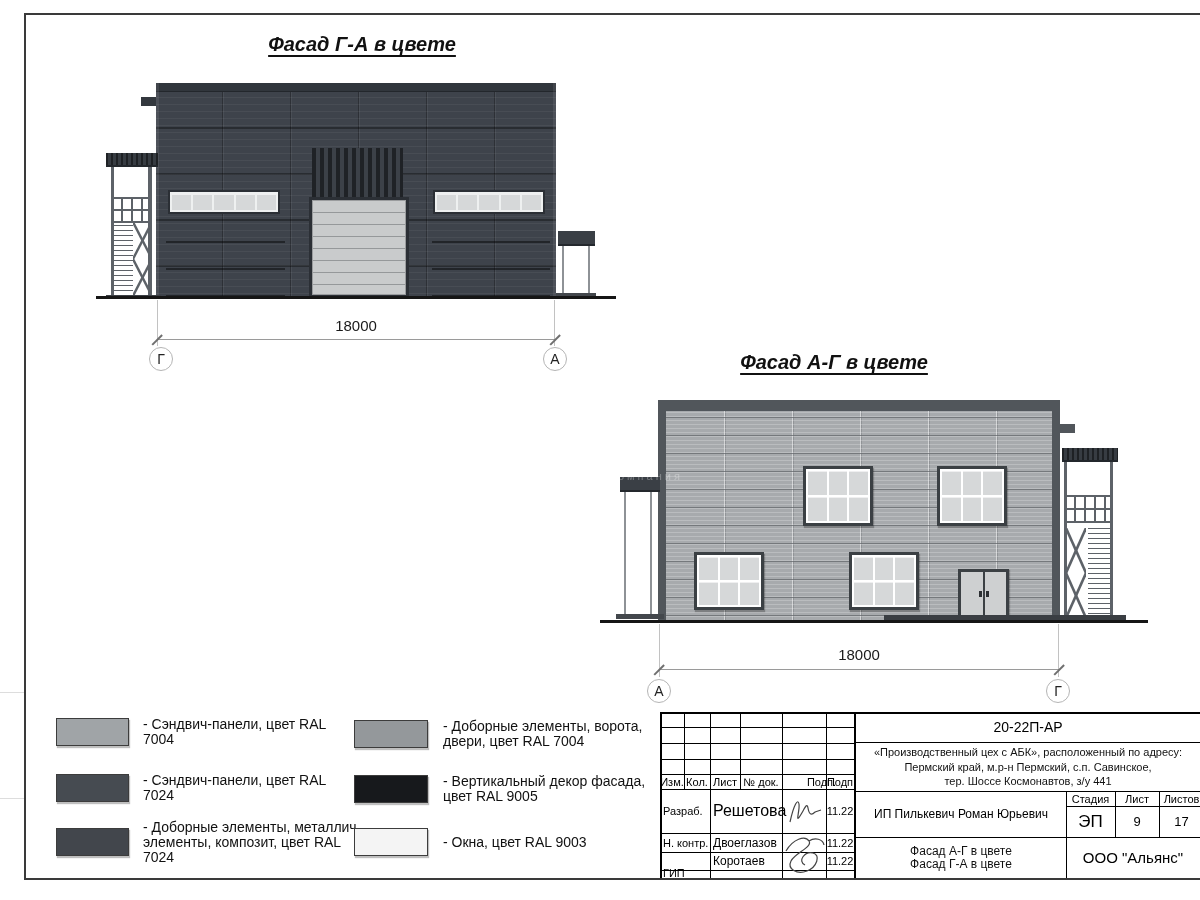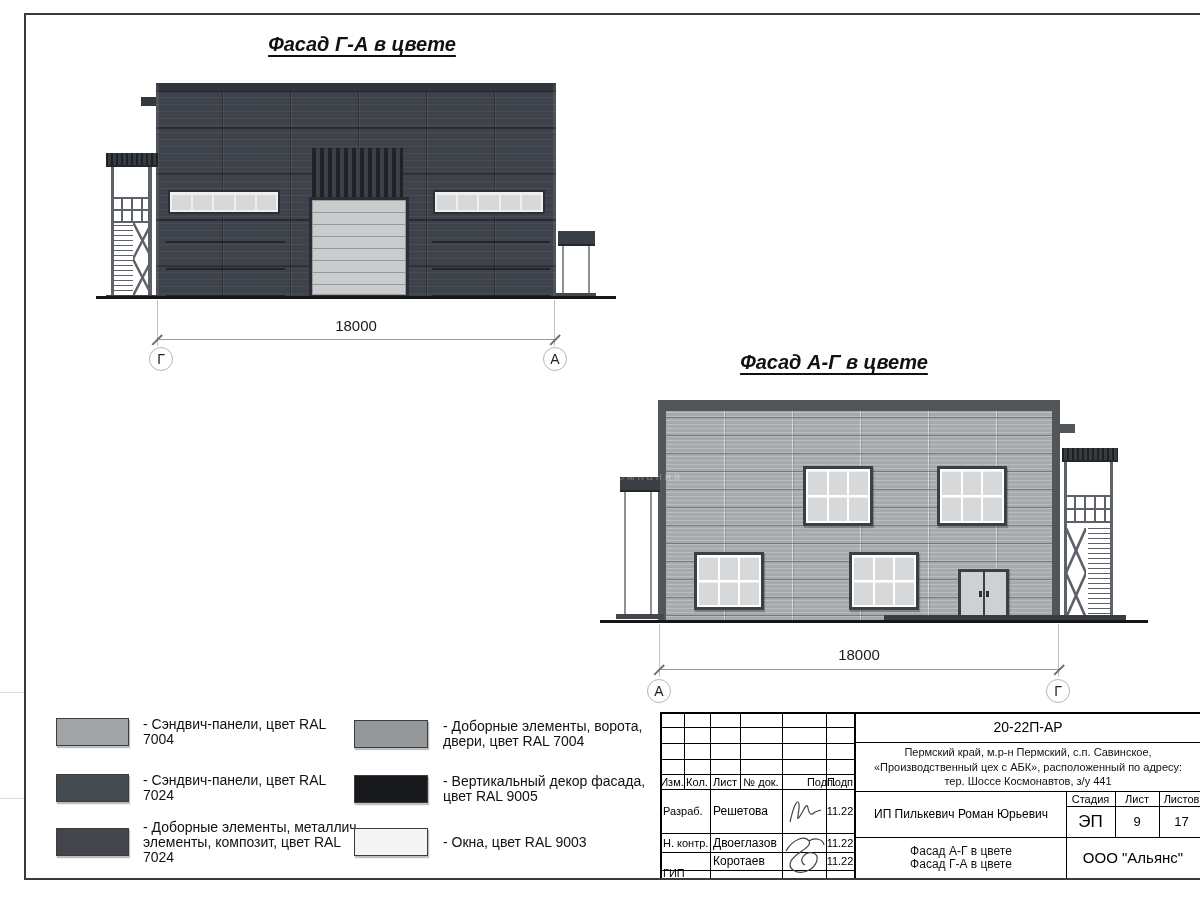--- a/index.html
+++ b/index.html
@@ -318,21 +318,21 @@
     <div class="abs tb-line-v" style="left:826px;top:712px;height:166px;"></div>
 
     <div class="abs tb-text tb-center" style="left:660px;top:774px;width:24px;height:15px;">Изм.</div>
     <div class="abs tb-text tb-center" style="left:684px;top:774px;width:26px;height:15px;">Кол.</div>
     <div class="abs tb-text tb-center" style="left:710px;top:774px;width:30px;height:15px;">Лист</div>
     <div class="abs tb-text tb-center" style="left:740px;top:774px;width:42px;height:15px;">№ док.</div>
     <div class="abs tb-text tb-center" style="left:782px;top:774px;width:44px;height:15px;padding-left:35px;">Подп.</div>
     <div class="abs tb-text tb-center" style="left:826px;top:774px;width:28px;height:15px;">Подп</div>
 
     <div class="abs tb-text tb-left" style="left:660px;top:789px;width:50px;height:44px;">Разраб.</div>
-    <div class="abs tb-text tb-left" style="left:710px;top:789px;width:72px;height:44px;font-size:12px;">Решетова</div>
+    <div class="abs tb-text tb-left" style="left:710px;top:789px;width:72px;height:44px;font-size:16px;">Решетова</div>
     <div class="abs tb-text tb-center" style="left:826px;top:789px;width:28px;height:44px;">11.22</div>
 
     <div class="abs tb-text tb-left" style="left:660px;top:833px;width:50px;height:19px;">Н. контр.</div>
     <div class="abs tb-text tb-left" style="left:710px;top:833px;width:72px;height:19px;font-size:12px;">Двоеглазов</div>
     <div class="abs tb-text tb-center" style="left:826px;top:833px;width:28px;height:19px;">11.22</div>
 
     <div class="abs tb-text tb-left" style="left:660px;top:852px;width:50px;height:18px;margin-top:12px;">ГИП</div>
     <div class="abs tb-text tb-left" style="left:710px;top:852px;width:72px;height:18px;font-size:12px;">Коротаев</div>
     <div class="abs tb-text tb-center" style="left:826px;top:852px;width:28px;height:18px;">11.22</div>
 
@@ -351,22 +351,22 @@
     <div class="abs tb-line-h" style="left:856px;top:791px;width:344px;"></div>
     <div class="abs tb-line-h" style="left:1066px;top:806px;width:134px;"></div>
     <div class="abs tb-line-h" style="left:856px;top:837px;width:344px;"></div>
     <div class="abs tb-line-v" style="left:1066px;top:791px;height:87px;"></div>
     <div class="abs tb-line-v" style="left:1115px;top:791px;height:46px;"></div>
     <div class="abs tb-line-v" style="left:1159px;top:791px;height:46px;"></div>
 
     <div class="abs tb-text tb-center" style="left:856px;top:712px;width:344px;height:30px;font-size:14px;">20-22П-АР</div>
 
     <div class="abs" style="left:856px;top:745px;width:344px;height:44px;text-align:center;font-size:11px;line-height:14.5px;">
+      <div>«Производственный цех с АБК», расположенный по адресу:</div>
       <div>Пермский край, м.р-н Пермский, с.п. Савинское,</div>
-      <div>«Производственный цех с АБК», расположенный по адресу:</div>
       <div>тер. Шоссе Космонавтов, з/у 441</div>
     </div>
 
     <div class="abs tb-text tb-center" style="left:856px;top:791px;width:210px;height:46px;font-size:12px;">ИП Пилькевич Роман Юрьевич</div>
 
     <div class="abs tb-text tb-center" style="left:1066px;top:791px;width:49px;height:15px;">Стадия</div>
     <div class="abs tb-text tb-center" style="left:1115px;top:791px;width:44px;height:15px;">Лист</div>
     <div class="abs tb-text tb-center" style="left:1159px;top:791px;width:45px;height:15px;">Листов</div>
     <div class="abs tb-text tb-center" style="left:1066px;top:806px;width:49px;height:31px;font-size:17px;">ЭП</div>
     <div class="abs tb-text tb-center" style="left:1115px;top:806px;width:44px;height:31px;font-size:13px;">9</div>

